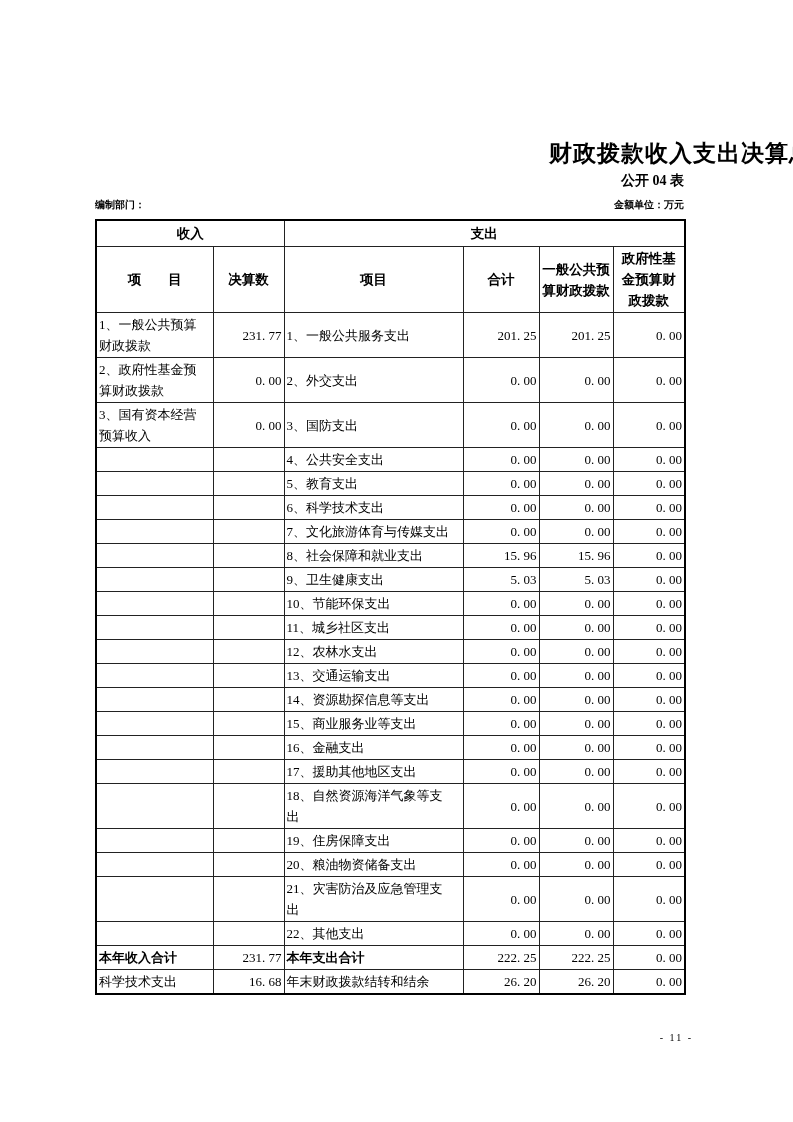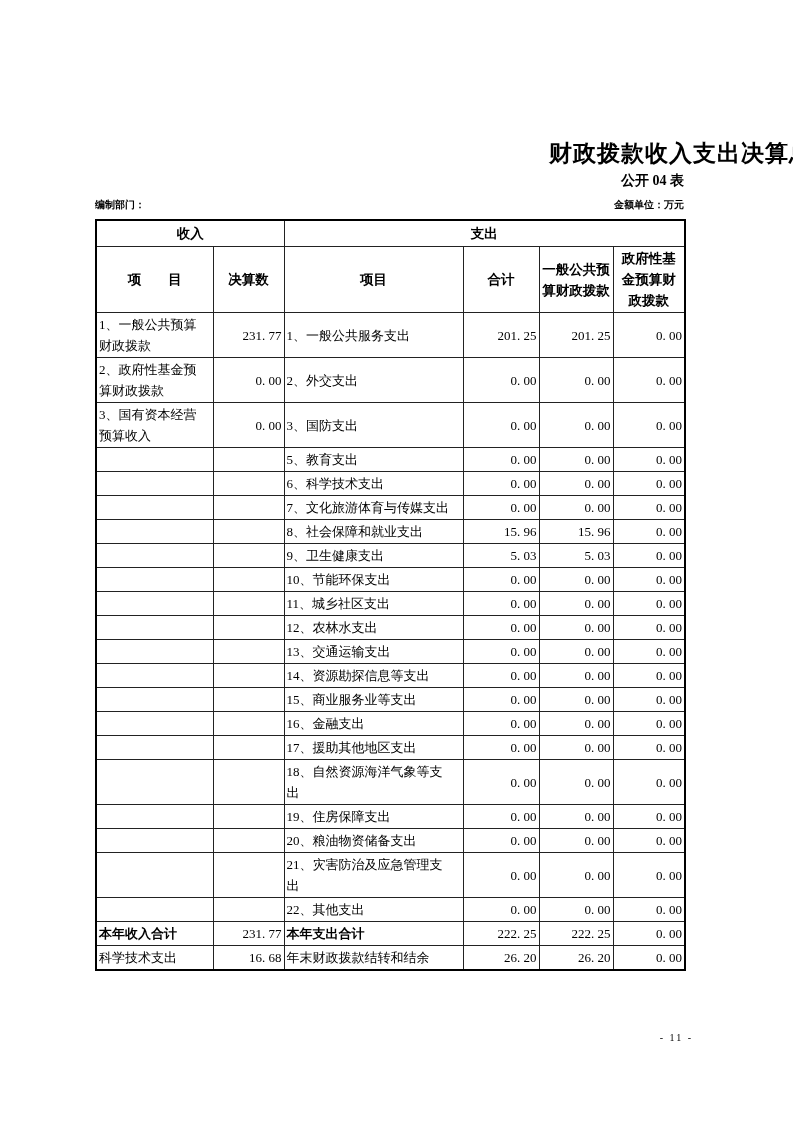--- a/index.html
+++ b/index.html
@@ -145,20 +145,28 @@
 预算收入</td>
           <td class="c-num">0. 00</td>
           <td class="c-item">3、国防支出</td>
           <td class="c-num">0. 00</td>
           <td class="c-num">0. 00</td>
           <td class="c-num">0. 00</td>
         </tr>
         <tr>
           <td class="c-item"></td>
           <td class="c-num"></td>
+          <td class="c-item">4、公共安全支出</td>
+          <td class="c-num">0. 00</td>
+          <td class="c-num">0. 00</td>
+          <td class="c-num">0. 00</td>
+        </tr>
+        <tr>
+          <td class="c-item"></td>
+          <td class="c-num"></td>
           <td class="c-item">5、教育支出</td>
           <td class="c-num">0. 00</td>
           <td class="c-num">0. 00</td>
           <td class="c-num">0. 00</td>
         </tr>
         <tr>
           <td class="c-item"></td>
           <td class="c-num"></td>
           <td class="c-item">6、科学技术支出</td>
           <td class="c-num">0. 00</td>

